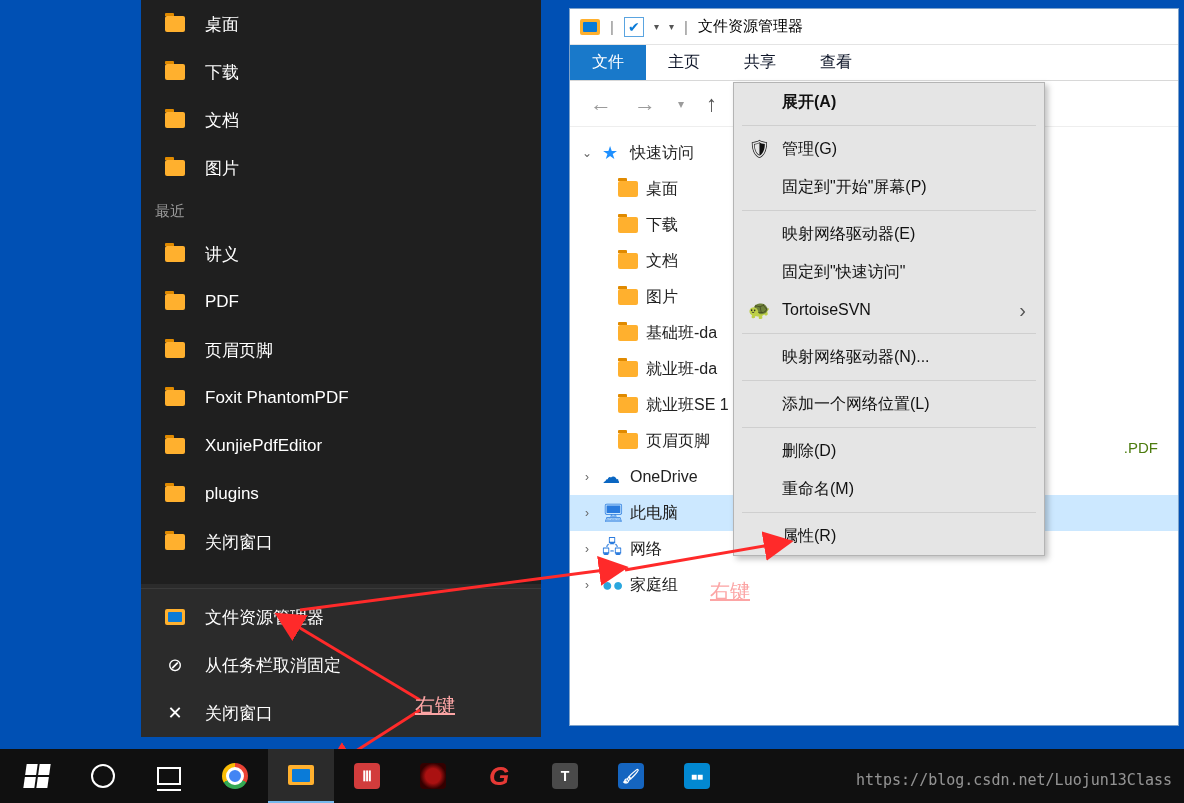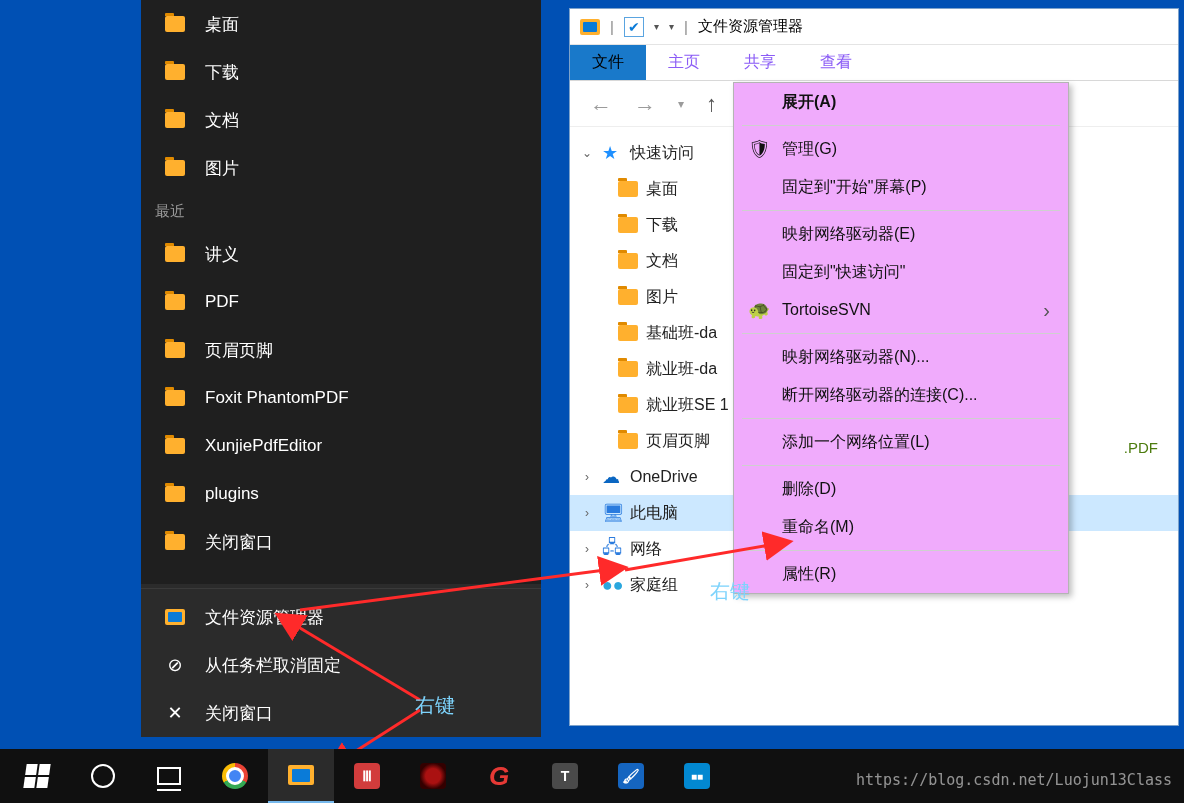--- a/index.html
+++ b/index.html
@@ -22,42 +22,42 @@
 
   
   .explorer{position:absolute;left:569px;top:8px;width:610px;height:718px;background:#fff;border:1px solid #7da2cb;}
   .titlebar{height:36px;display:flex;align-items:center;gap:10px;padding:0 10px;background:#fff;border-bottom:1px solid #e4e4e4;font-size:15px;}
   .titlebar .fe{width:20px;height:16px;background:#ffb02e;border-radius:2px;position:relative;}
   .titlebar .fe::after{content:"";position:absolute;width:14px;height:10px;background:#0a7bd8;left:3px;top:3px;border-radius:1px;}
   .titlebar .qat{width:20px;height:20px;border:1px solid #5aa4e0;display:flex;align-items:center;justify-content:center;color:#0a7bd8;font-size:14px;}
   .titlebar .chev{font-size:10px;color:#555;}
   .titlebar .divider{color:#888;}
   .tabs{display:flex;height:36px;align-items:stretch;border-bottom:1px solid #d8d8d8;font-size:16px;}
-  .tabs .tab{padding:0 22px;display:flex;align-items:center;color:#8b5cf6;}
-  .tabs .tab.active{background:#1979ca;color:#000000;}
+  .tabs .tab{padding:0 22px;display:flex;align-items:center;color:#0f172a;}
+  .tabs .tab.active{background:#1979ca;color:#ffffff;}
   .navbar{height:46px;display:flex;align-items:center;gap:22px;padding:0 20px;color:#9b9b9b;font-size:22px;border-bottom:1px solid #eee;}
   .navbar .up{color:#555;}
   .tree{padding:8px 0;font-size:16px;color:#222;}
   .tree .row{display:flex;align-items:center;height:36px;padding-left:10px;gap:8px;}
   .tree .row.l1{padding-left:10px;}
   .tree .row.l2{padding-left:48px;}
   .tree .row.sel{background:#cce8ff;}
   .tree .car{width:14px;text-align:center;color:#666;font-size:12px;}
   .tree .ico{width:20px;height:16px;display:inline-block;}
   .tree .ico.fold{background:#ffb02e;border-radius:2px;position:relative;}
   .tree .ico.fold::before{content:"";position:absolute;top:-3px;left:0;width:9px;height:3px;background:#e08a00;border-radius:1px 1px 0 0;}
   .tree .ico.star{color:#1e90ff;font-size:18px;height:auto;background:none;}
   .tree .ico.cloud{color:#0a66c2;font-size:18px;height:auto;background:none;}
   .tree .ico.pc{color:#2a7bde;font-size:18px;height:auto;background:none;}
   .tree .ico.net{color:#2a7bde;font-size:18px;height:auto;background:none;}
   .tree .ico.home{color:#2aa7de;font-size:18px;height:auto;background:none;}
   .content-peek{position:absolute;right:20px;top:430px;color:#4d7c0f;font-size:15px;}
 
   
-  .ctx{position:absolute;left:733px;top:82px;width:336px;background:#f0abfc;border:1px solid #b4b4b4;box-shadow:3px 3px 6px rgba(0,0,0,.25);font-size:16px;color:#111;}
+  .ctx{position:absolute;left:733px;top:82px;width:312px;background:#e5e5e5;border:1px solid #b4b4b4;box-shadow:3px 3px 6px rgba(0,0,0,.25);font-size:16px;color:#111;}
   .ctx .item{display:flex;align-items:center;height:38px;padding:0 18px 0 48px;position:relative;}
   .ctx .item.bold{font-weight:600;}
   .ctx .sep{height:1px;background:#cfcfcf;margin:4px 8px;}
   .ctx .item .ic{position:absolute;left:14px;font-size:18px;}
   .ctx .item .ar{margin-left:auto;color:#555;font-size:20px;}
 
   
   .taskbar{position:absolute;left:0;bottom:0;width:1184px;height:54px;background:#101010;display:flex;align-items:center;padding-left:4px;color:#fff;}
   .taskbar .tb{width:66px;height:54px;display:flex;align-items:center;justify-content:center;font-size:22px;}
   .taskbar .tb.active{background:#2b2b2b;border-bottom:2px solid #76b9ed;}
@@ -67,21 +67,21 @@
   .taskbar .taskview{width:24px;height:18px;border:2px solid #fff;position:relative;}
   .taskbar .taskview::after{content:"";position:absolute;width:24px;height:2px;background:#fff;left:-2px;bottom:-8px;}
   .taskbar .chrome{width:26px;height:26px;border-radius:50%;background:conic-gradient(#ea4335 0 120deg,#34a853 120deg 240deg,#fbbc05 240deg 360deg);position:relative;}
   .taskbar .chrome::after{content:"";position:absolute;width:12px;height:12px;background:#4285f4;border:3px solid #fff;border-radius:50%;left:4px;top:4px;}
   .taskbar .fe{width:26px;height:20px;background:#ffb02e;border-radius:2px;position:relative;}
   .taskbar .fe::after{content:"";position:absolute;width:18px;height:13px;background:#0a7bd8;left:4px;top:4px;border-radius:1px;}
   .taskbar .sq{width:26px;height:26px;border-radius:4px;display:flex;align-items:center;justify-content:center;font-size:14px;font-weight:bold;}
   .watermark{position:absolute;right:12px;bottom:14px;color:rgba(255,255,255,.55);font-size:15px;font-family:monospace;}
 
   
-  .anno{position:absolute;color:#7dd3fc;font-size:20px;pointer-events:none;}
+  .anno{position:absolute;color:#fca5a5;font-size:20px;pointer-events:none;text-decoration:underline;}
   .arrow-svg{position:absolute;left:0;top:0;pointer-events:none;}
 </style>
 </head>
 <body>
 <div class="stage">
 
 <div class="jump">
   <ul>
     <li>
           <span class="fold"></span>
@@ -255,23 +255,20 @@
       </div>
   <div class="item">
         <span class="ic">🐢</span>
         <span>TortoiseSVN</span>
         <span class="ar">›</span>
       </div>
   <div class="sep"></div>
   <div class="item">
         <span>映射网络驱动器(N)...</span>
       </div>
-  <div class="item">
-        <span>断开网络驱动器的连接(C)...</span>
-      </div>
   <div class="sep"></div>
   <div class="item">
         <span>添加一个网络位置(L)</span>
       </div>
   <div class="sep"></div>
   <div class="item">
         <span>删除(D)</span>
       </div>
   <div class="item">
         <span>重命名(M)</span>

